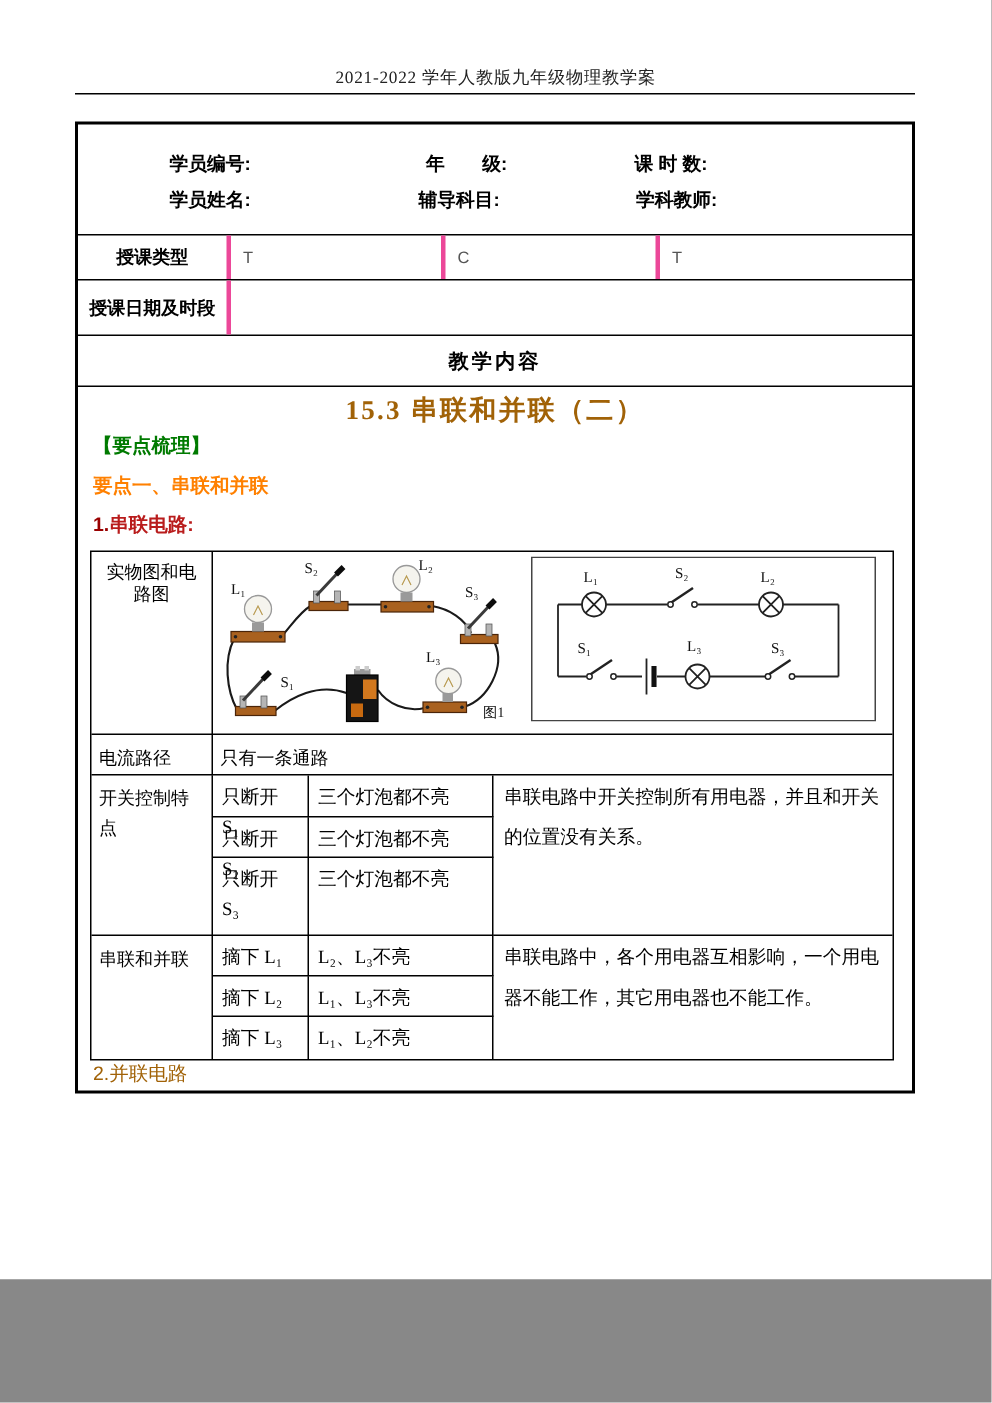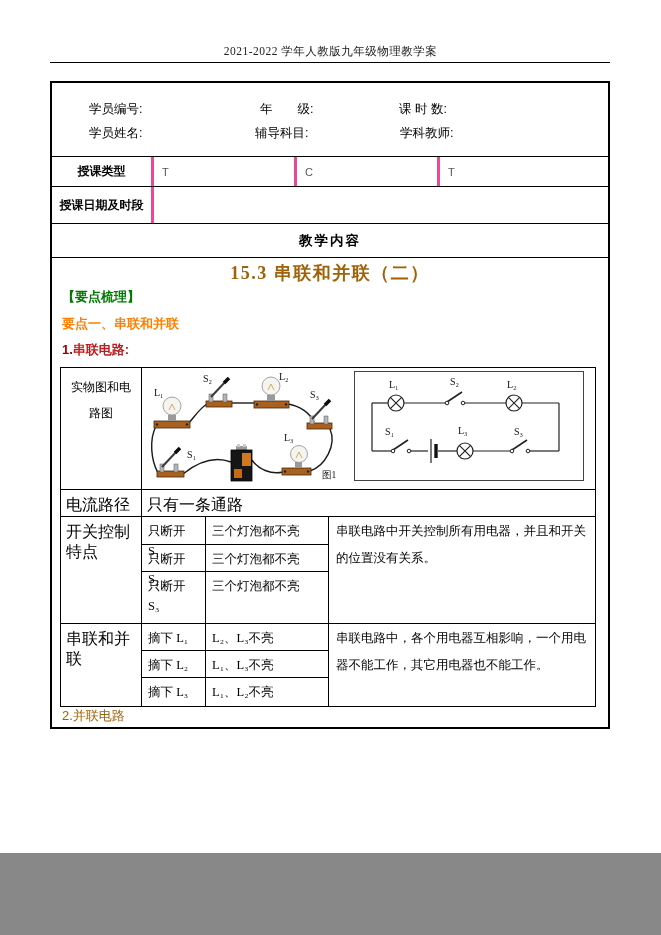--- a/index.html
+++ b/index.html
@@ -14,21 +14,21 @@
     font-family:"Liberation Serif",serif;font-size:11.5px;color:#222;letter-spacing:.5px;
   }
   .header-rule{position:absolute;top:62px;left:50px;width:560px;border-top:1.5px solid #000;}
   
   .frame{
     position:absolute;left:50px;top:81px;width:560px;height:648px;
     border:2px solid #000;box-sizing:border-box;display:flex;flex-direction:column;
   }
   .orow{position:relative;border-bottom:1px solid #000;box-sizing:border-box;}
   .info-row{height:74px;}
-  .info-row span{position:absolute;font-weight:normal;font-size:12.5px;white-space:pre;}
+  .info-row span{position:absolute;font-weight:bold;font-size:12.5px;white-space:pre;margin-left:24px;}
   .type-row{height:30px;display:flex;}
   .date-row{height:37px;display:flex;}
   .head-row{height:34px;display:flex;align-items:center;justify-content:center;
     font-weight:bold;font-size:13.5px;letter-spacing:2px;}
   .cell{box-sizing:border-box;border-right:3px solid #ec4899;display:flex;align-items:center;}
   .cell.last{border-right:none;}
   .lblcell{width:102px;justify-content:center;font-weight:bold;font-size:12px;}
   .vcell{padding-left:8px;font-size:11px;color:#555555;font-family:"Liberation Sans",sans-serif;}
   .t1{width:143px;}.t2{width:143px;}.t3{flex:1;}
   .date-rest{flex:1;}
@@ -50,25 +50,25 @@
     position:absolute;left:8px;top:109px;width:534px;height:338px;
     border:1px solid #000;box-sizing:content-box;
     display:grid;grid-template-columns:81px 64px 123px 266px;
     grid-template-rows:122px 27px 28px 27px 52px 27px 27px 28px;
     font-size:12px;
   }
   .c{border-right:1px solid #000;border-bottom:1px solid #000;box-sizing:border-box;
      padding:3px 5px;line-height:20px;}
   .c.noR{border-right:none;}
   .c.noB{border-bottom:none;}
-  .c.center{text-align:center;padding-top:6px;line-height:26px;}
+  .c.center{text-align:center;padding-top:6px;line-height:15px;}
   .c.note{font-size:12.5px;line-height:27px;padding:1px 7px;}
   .c.act, .c.res{font-family:"Liberation Serif",serif;font-size:12.5px;padding:4px 6px;}
   .c.fig{position:relative;padding:0;}
-  .c.vlabel{font-size:16px;padding:5px 5px;}
+  .c.vlabel{font-size:12px;padding:5px 5px;}
   .svgtext{font-family:"Liberation Serif",serif;}
 </style>
 </head>
 <body>
 
 <div class="page">
 
   <div class="doc-header">2021-2022 学年人教版九年级物理教学案</div>
   <div class="header-rule"></div>
 

